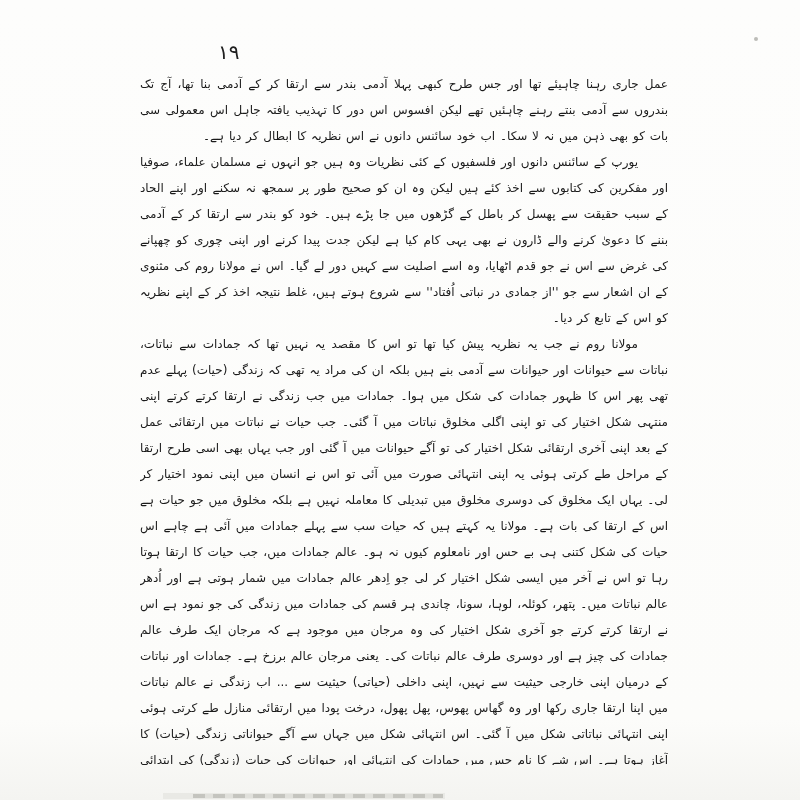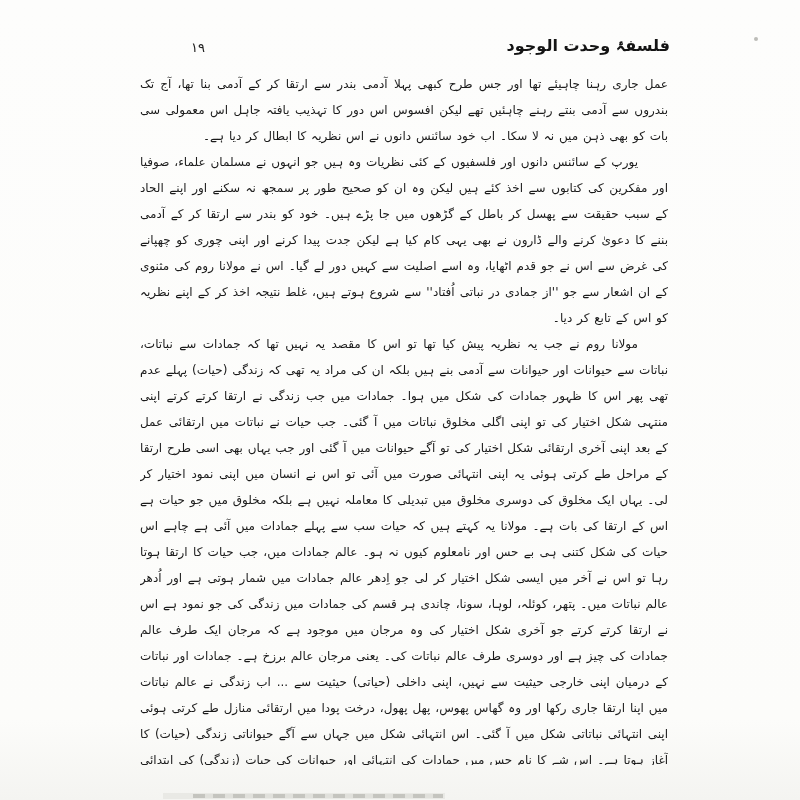--- a/index.html
+++ b/index.html
@@ -23,23 +23,23 @@
   }
   .page-header {
     position: absolute;
     top: 36px;
     left: 143px;
     right: 130px;
     height: 28px;
   }
   .page-number {
     position: absolute;
-    left: 48px;
+    left: 75px;
     top: 4px;
-    font-size: 13px;
+    font-size: 20px;
     letter-spacing: 2px;
     color: #202020;
   }
   .header-title {
     position: absolute;
     right: 0;
     top: 0;
     direction: rtl;
     font-size: 16px;
     font-weight: bold;
@@ -94,21 +94,20 @@
     opacity: 0.75;
   }
 </style>
 </head>
 <body>
 
 <div class="scan-page">
 
   <div class="page-header">
     <div class="page-number">۱۹</div>
-    <div class="header-title">فلسفۂ وحدت الوجود</div>
   </div>
 
   <div class="body-text" dir="rtl" lang="ur">
     <p class="para">عمل جاری رہنا چاہیئے تھا اور جس طرح کبھی پہلا آدمی بندر سے ارتقا کر کے آدمی بنا تھا، آج تک بندروں سے آدمی بنتے رہنے چاہئیں تھے لیکن افسوس اس دور کا تہذیب یافتہ جاہل اس معمولی سی بات کو بھی ذہن میں نہ لا سکا۔ اب خود سائنس دانوں نے اس نظریہ کا ابطال کر دیا ہے۔</p>
     <p class="para indent">یورپ کے سائنس دانوں اور فلسفیوں کے کئی نظریات وہ ہیں جو انہوں نے مسلمان علماء، صوفیا اور مفکرین کی کتابوں سے اخذ کئے ہیں لیکن وہ ان کو صحیح طور پر سمجھ نہ سکنے اور اپنے الحاد کے سبب حقیقت سے پھسل کر باطل کے گڑھوں میں جا پڑے ہیں۔ خود کو بندر سے ارتقا کر کے آدمی بننے کا دعویٰ کرنے والے ڈارون نے بھی یہی کام کیا ہے لیکن جدت پیدا کرنے اور اپنی چوری کو چھپانے کی غرض سے اس نے جو قدم اٹھایا، وہ اسے اصلیت سے کہیں دور لے گیا۔ اس نے مولانا روم کی مثنوی کے ان اشعار سے جو ''از جمادی در نباتی اُفتاد'' سے شروع ہوتے ہیں، غلط نتیجہ اخذ کر کے اپنے نظریہ کو اس کے تابع کر دیا۔</p>
     <p class="para indent">مولانا روم نے جب یہ نظریہ پیش کیا تھا تو اس کا مقصد یہ نہیں تھا کہ جمادات سے نباتات، نباتات سے حیوانات اور حیوانات سے آدمی بنے ہیں بلکہ ان کی مراد یہ تھی کہ زندگی (حیات) پہلے عدم تھی پھر اس کا ظہور جمادات کی شکل میں ہوا۔ جمادات میں جب زندگی نے ارتقا کرتے کرتے اپنی منتہی شکل اختیار کی تو اپنی اگلی مخلوق نباتات میں آ گئی۔ جب حیات نے نباتات میں ارتقائی عمل کے بعد اپنی آخری ارتقائی شکل اختیار کی تو آگے حیوانات میں آ گئی اور جب یہاں بھی اسی طرح ارتقا کے مراحل طے کرتی ہوئی یہ اپنی انتہائی صورت میں آئی تو اس نے انسان میں اپنی نمود اختیار کر لی۔ یہاں ایک مخلوق کی دوسری مخلوق میں تبدیلی کا معاملہ نہیں ہے بلکہ مخلوق میں جو حیات ہے اس کے ارتقا کی بات ہے۔ مولانا یہ کہتے ہیں کہ حیات سب سے پہلے جمادات میں آئی ہے چاہے اس حیات کی شکل کتنی ہی بے حس اور نامعلوم کیوں نہ ہو۔ عالم جمادات میں، جب حیات کا ارتقا ہوتا رہا تو اس نے آخر میں ایسی شکل اختیار کر لی جو اِدھر عالم جمادات میں شمار ہوتی ہے اور اُدھر عالم نباتات میں۔ پتھر، کوئلہ، لوہا، سونا، چاندی ہر قسم کی جمادات میں زندگی کی جو نمود ہے اس نے ارتقا کرتے کرتے جو آخری شکل اختیار کی وہ مرجان میں موجود ہے کہ مرجان ایک طرف عالم جمادات کی چیز ہے اور دوسری طرف عالم نباتات کی۔ یعنی مرجان عالم برزخ ہے۔ جمادات اور نباتات کے درمیان اپنی خارجی حیثیت سے نہیں، اپنی داخلی (حیاتی) حیثیت سے ... اب زندگی نے عالم نباتات میں اپنا ارتقا جاری رکھا اور وہ گھاس پھوس، پھل پھول، درخت پودا میں ارتقائی منازل طے کرتی ہوئی اپنی انتہائی نباتاتی شکل میں آ گئی۔ اس انتہائی شکل میں جہاں سے آگے حیواناتی زندگی (حیات) کا آغاز ہوتا ہے۔ اس شے کا نام جس میں جمادات کی انتہائی اور حیوانات کی حیات (زندگی) کی ابتدائی شکل موجود ہے ''کائی'' ہے یعنی وہ ہری ہری گھاس کی تہ جو پانی پر جمی ہوئی ہوتی ہے۔ یہ حیات جو کائی کے جسم میں ہے نباتات اور حیوانات کے درمیان عالم برزخ ہے۔ یعنی وہ اپنی انتہائی صورت میں نباتات میں اور ابتدائی صورت میں حیوانات میں شمار</p>
   </div>
 
   <div class="scan-speck"></div>
 

